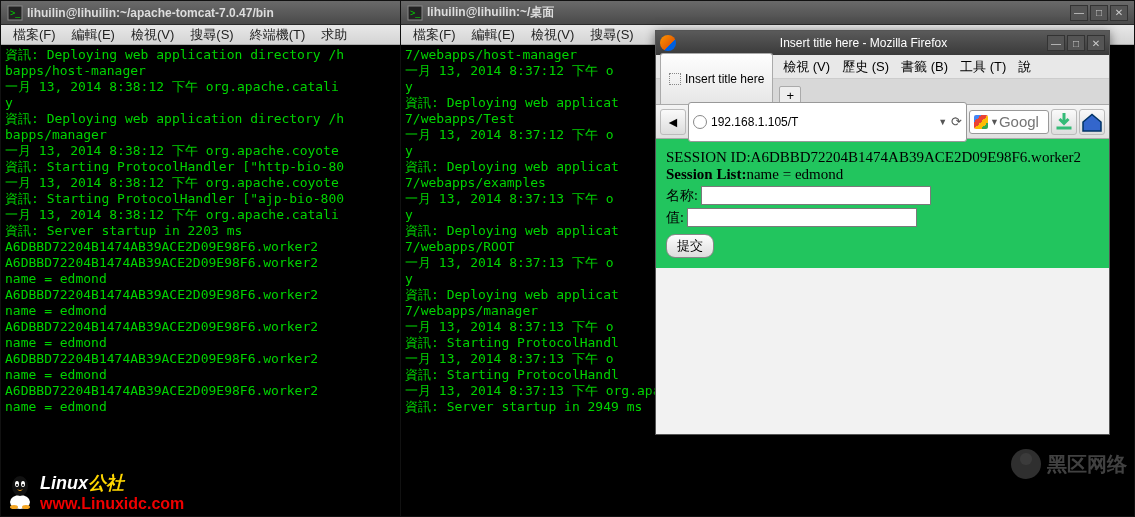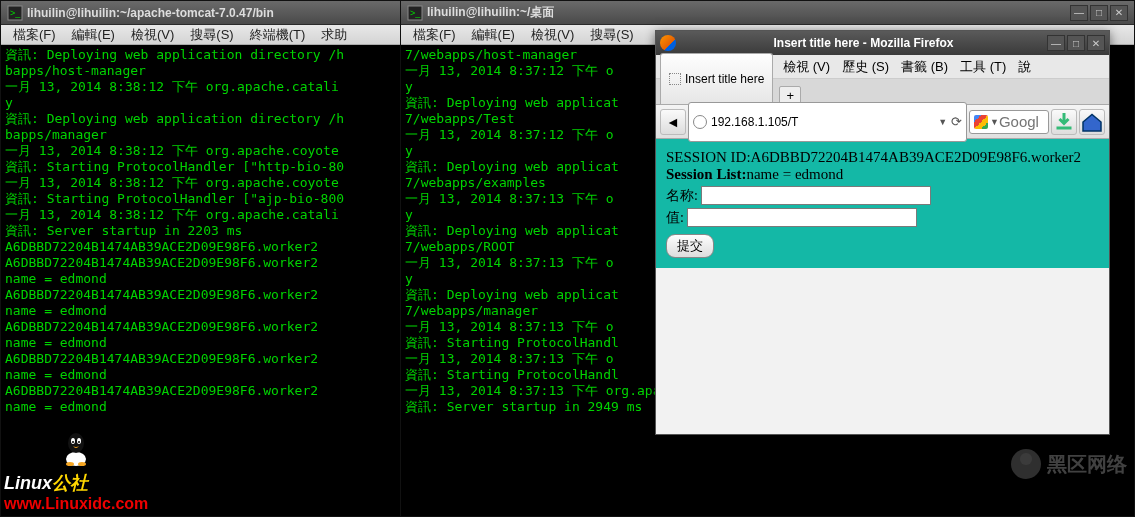--- a/index.html
+++ b/index.html
@@ -69,21 +69,21 @@
       background: #f2f2f2;
       border: 1px solid #555;
       box-shadow: 0 2px 10px rgba(0,0,0,0.5);
     }
     .ff-titlebar {
       background: linear-gradient(#5a5a5a,#3a3a3a);
       height: 24px; display: flex; align-items: center;
       padding: 0 4px; color: #fff; font-size: 12px;
     }
     .ff-titlebar .ff-icon { width:16px;height:16px;margin-right:4px;border-radius:50%;background:linear-gradient(135deg,#ff9500,#e66000 60%,#0060df 60%); }
-    .ff-titlebar .title-text { flex:1; text-align:center; font-weight:bold; }
+    .ff-titlebar .title-text { flex:1; text-align:center; font-weight:normal; }
     .ff-menubar {
       background: #e8e8e8; height: 24px;
       display:flex; align-items:center; padding:0 4px;
       font-size:13px; border-bottom:1px solid #ccc;
     }
     .ff-menubar .menu-item { padding: 2px 6px; cursor:pointer; }
     .ff-tabbar { background:#d8d8d8; height:26px; display:flex; align-items:flex-end; padding:0 4px; border-bottom:1px solid #aaa; }
     .ff-tab {
       background: linear-gradient(#fefefe,#e6e6e6);
       border:1px solid #aaa; border-bottom:none;
@@ -105,33 +105,33 @@
     }
     .urlbar { flex:1; height:40px; display:flex; align-items:center; border:1px solid #999; border-radius:3px; background:#fff; padding:0 4px; }
     .urlbar input { border:none; flex:1; font-size:12px; outline:none; }
     .urlbar .globe { width:14px;height:14px;border:1px solid #888;border-radius:50%;margin-right:4px; }
     .urlbar .dropdown-arrow { font-size:9px; margin-left:4px; color:#555; }
     .urlbar .reload { font-size:13px; margin-left:4px; color:#555; cursor:pointer; }
     .searchbar { width:80px; height:24px; border:1px solid #999;border-radius:3px; display:flex; align-items:center; padding:0 4px; background:#fff; }
     .g-icon { width:14px;height:14px;margin-right:2px;border-radius:2px;background:linear-gradient(135deg,#4285f4 25%,#ea4335 25% 50%,#fbbc05 50% 75%,#34a853 75%);}
     .searchbar input { border:none; width:40px; font-size:15px; outline:none; }
 
-    .ff-content { background:#14b8a6; padding:10px; font-family:"Times New Roman",serif; font-size:15px; }
+    .ff-content { background:#22c55e; padding:10px; font-family:"Times New Roman",serif; font-size:15px; }
     .ff-content .sess-list { font-weight:bold; }
     .ff-content .form-row { margin:3px 0; font-size:14px; }
     .ff-content input[type=text] { border:1px solid #7a7a7a; padding:1px 2px; width:230px; font-size:13px; }
     .ff-content .submit-btn {
       border:1px solid #888; border-radius:9px;
       background:linear-gradient(#fefefe,#ddd);
       padding:2px 10px; font-size:13px; cursor:pointer; margin-top:4px;
     }
 
     .watermark-left {
       position:absolute; left:4px; bottom:4px;
-      display:flex; align-items:center; gap:4px;flex-direction:column;
+      display:flex; align-items:center; gap:4px;
     }
     .tux { width:32px;height:36px; }
     .linux-text .l1 { color:#fff;font-weight:bold;font-size:18px;font-style:italic;text-shadow:1px 1px 1px #000; }
     .linux-text .l1 .g { color:#ffd700; }
     .linux-text .l2 { color:#e00;font-size:16px;font-weight:bold; }
 
     .watermark-right {
       position:absolute; right:8px; bottom:38px;
       display:flex; align-items:center; gap:6px; opacity:0.35;
     }

